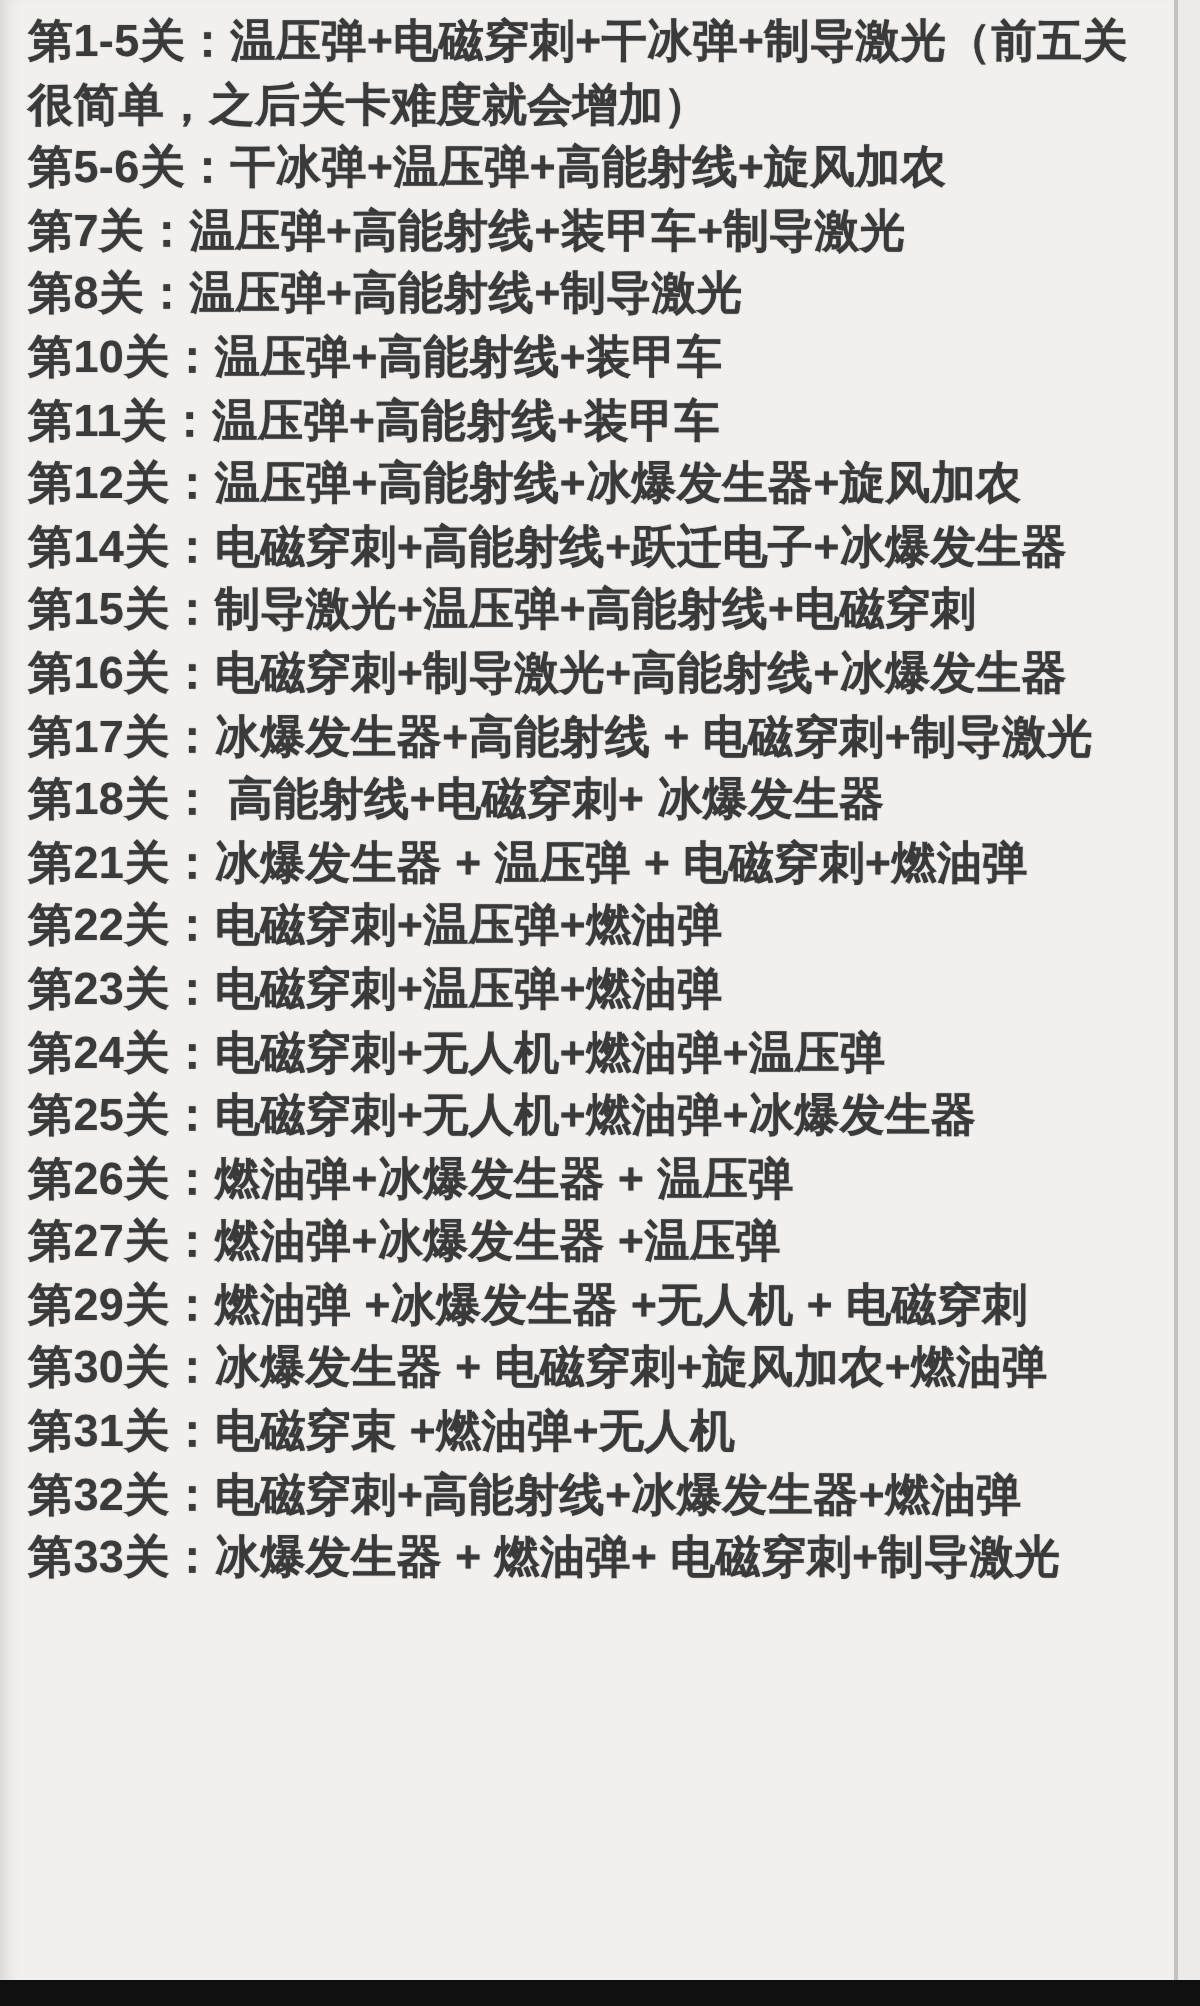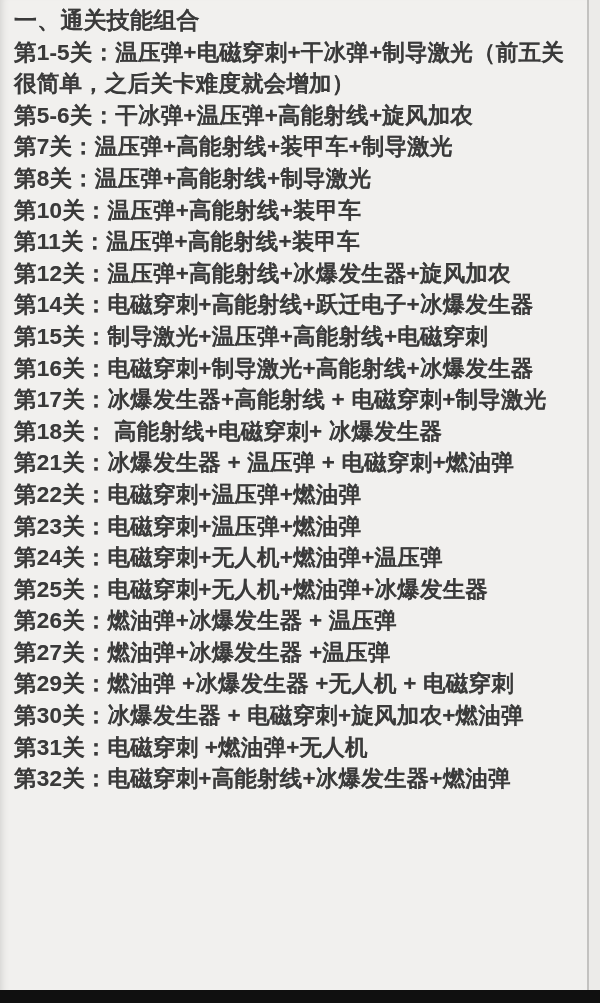--- a/index.html
+++ b/index.html
@@ -38,21 +38,20 @@
   .bottom-bar{
     position:absolute;left:0;bottom:0;width:100%;height:13px;
     background:#101010;
   }
 </style>
 </head>
 <body>
 
 <div class="page">
   <div class="content">
-    <h1 class="title">一、通关技能组合</h1>
     <div>
 
     <p class="row"><span>第1-5关：</span><span>温压弹+电磁穿刺+干冰弹+制导激光（前五关很简单，之后关卡难度就会增加）</span></p>
         <p class="row"><span>第5-6关：</span><span>干冰弹+温压弹+高能射线+旋风加农</span></p>
         <p class="row"><span>第7关：</span><span>温压弹+高能射线+装甲车+制导激光</span></p>
         <p class="row"><span>第8关：</span><span>温压弹+高能射线+制导激光</span></p>
         <p class="row"><span>第10关：</span><span>温压弹+高能射线+装甲车</span></p>
         <p class="row"><span>第11关：</span><span>温压弹+高能射线+装甲车</span></p>
         <p class="row"><span>第12关：</span><span>温压弹+高能射线+冰爆发生器+旋风加农</span></p>
         <p class="row"><span>第14关：</span><span>电磁穿刺+高能射线+跃迁电子+冰爆发生器</span></p>
@@ -62,20 +61,21 @@
         <p class="row"><span>第18关：</span><span> 高能射线+电磁穿刺+ 冰爆发生器</span></p>
         <p class="row"><span>第21关：</span><span>冰爆发生器 + 温压弹 + 电磁穿刺+燃油弹</span></p>
         <p class="row"><span>第22关：</span><span>电磁穿刺+温压弹+燃油弹</span></p>
         <p class="row"><span>第23关：</span><span>电磁穿刺+温压弹+燃油弹</span></p>
         <p class="row"><span>第24关：</span><span>电磁穿刺+无人机+燃油弹+温压弹</span></p>
         <p class="row"><span>第25关：</span><span>电磁穿刺+无人机+燃油弹+冰爆发生器</span></p>
         <p class="row"><span>第26关：</span><span>燃油弹+冰爆发生器 + 温压弹</span></p>
         <p class="row"><span>第27关：</span><span>燃油弹+冰爆发生器 +温压弹</span></p>
         <p class="row"><span>第29关：</span><span>燃油弹 +冰爆发生器 +无人机 + 电磁穿刺</span></p>
         <p class="row"><span>第30关：</span><span>冰爆发生器 + 电磁穿刺+旋风加农+燃油弹</span></p>
-        <p class="row"><span>第31关：</span><span>电磁穿刺 +燃油弹+无人机</span></p>
+        <p class="row"><span>第31关：</span><span>电磁穿束 +燃油弹+无人机</span></p>
         <p class="row"><span>第32关：</span><span>电磁穿刺+高能射线+冰爆发生器+燃油弹</span></p>
+        <p class="row"><span>第33关：</span><span>冰爆发生器 + 燃油弹+ 电磁穿刺+制导激光</span></p>
       </div>
   </div>
   <div class="edge-light"></div>
   <div class="edge-line"></div>
   <div class="bottom-bar"></div>
 </div>
 
 </body></html>

